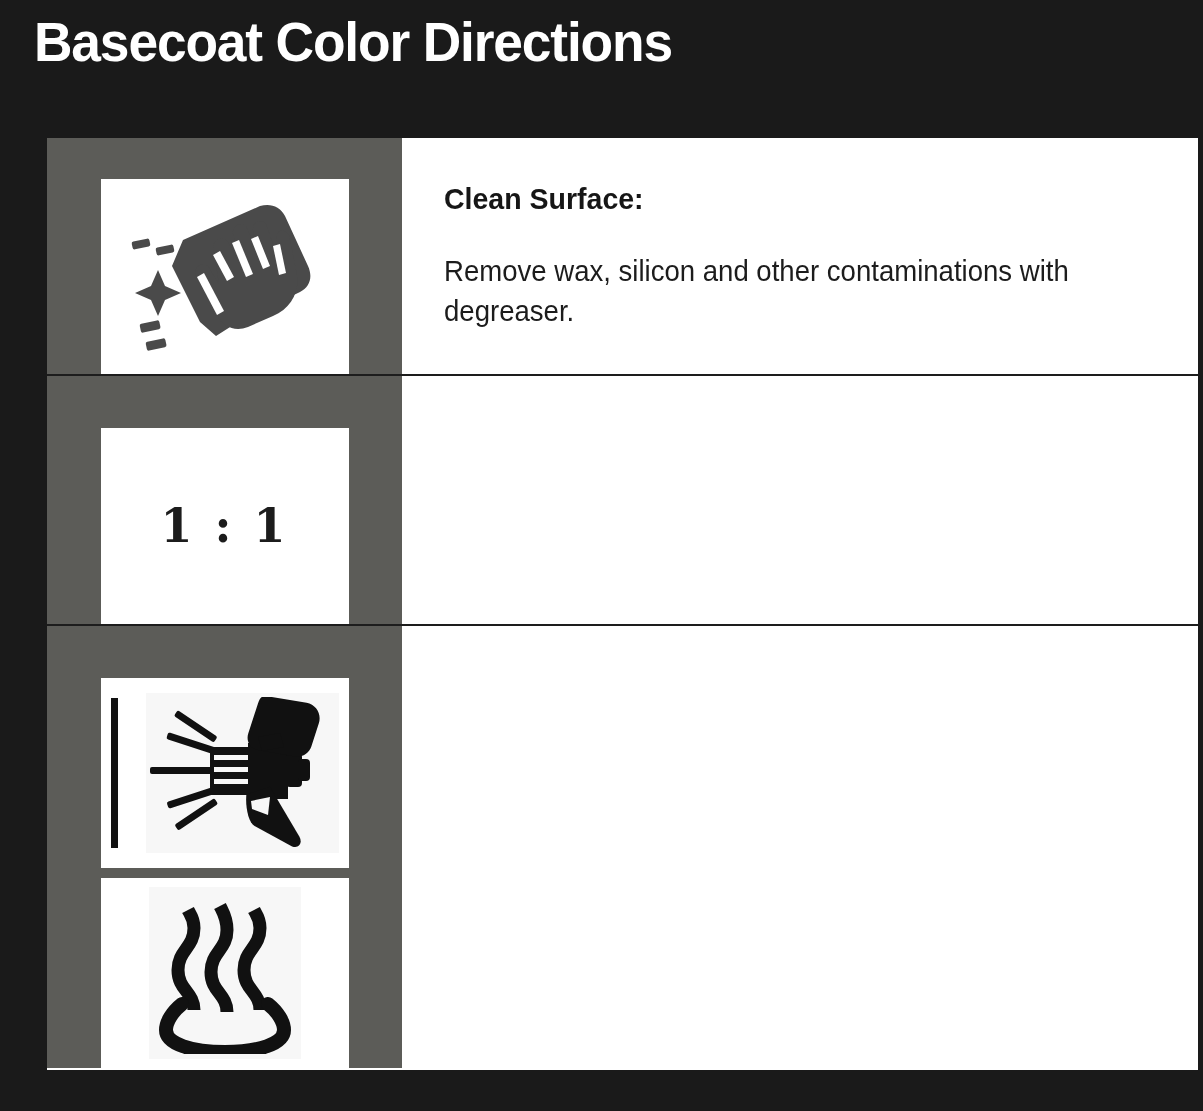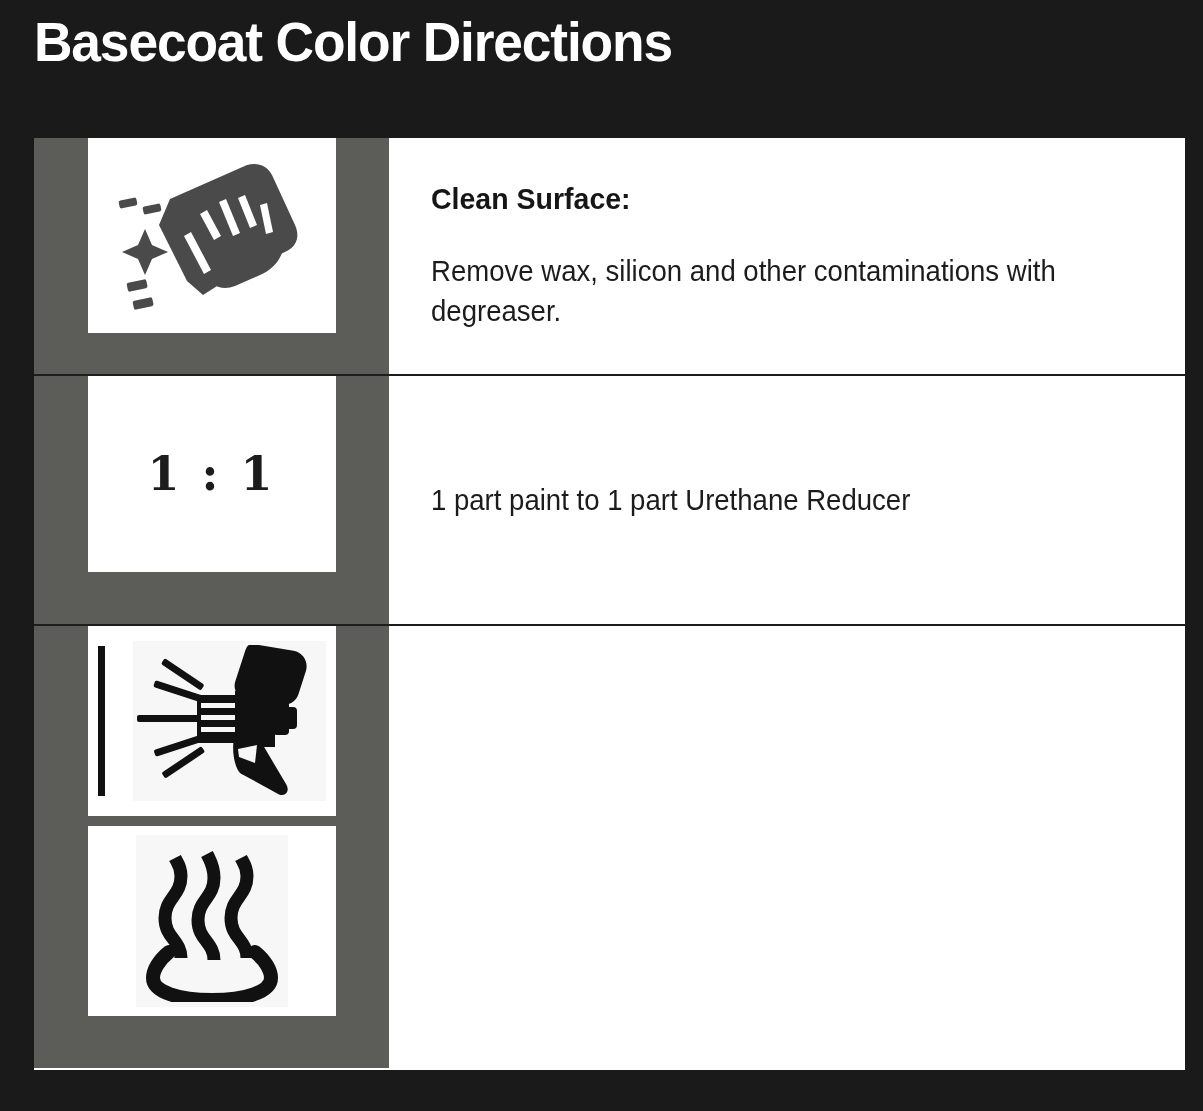--- a/index.html
+++ b/index.html
@@ -34,21 +34,21 @@
     line-height: 1.05;
     white-space: nowrap;
     transform: scaleX(0.97);
     transform-origin: left top;
     -webkit-font-smoothing: antialiased;
   }
 
   
   .table {
     position: absolute;
-    left: 34px;
+    left: 47px;
     top: 138px;
     width: 1151px;
     height: 932px;
     background: #ffffff;
     box-sizing: border-box;
   }
 
   .row {
     position: relative;
     display: flex;
@@ -63,21 +63,21 @@
   .row-2 { height: 250px; }
   .row-3 { height: 444px; }
 
   .cell-icon {
     width: 355px;
     flex: 0 0 355px;
     background: #5c5c58;
     display: flex;
     flex-direction: column;
     align-items: center;
-    justify-content: flex-start;
+    justify-content: flex-end;
     box-sizing: border-box;
   }
 
   .cell-text {
     flex: 1 1 auto;
     background: #ffffff;
     display: flex;
     flex-direction: column;
     justify-content: center;
     padding: 0 28px 0 42px;
@@ -209,23 +209,20 @@
     </div>
 
     <div class="row row-2">
 
       <div class="cell-icon">
         <div class="icon-box ratio">
           <span class="ratio-text">1 : 1</span>
         </div>
       </div>
 
-      <div class="cell-text">
-        <p class="body-text">1 part paint to 1 part Urethane Reducer</p>
-      </div>
     </div>
 
     <div class="row row-3">
 
       <div class="cell-icon">
 
         <div class="icon-box spray">
           <div class="spray-wrap">
             <div class="spray-bar"></div>
             <div class="icon-inner spray-inner">

